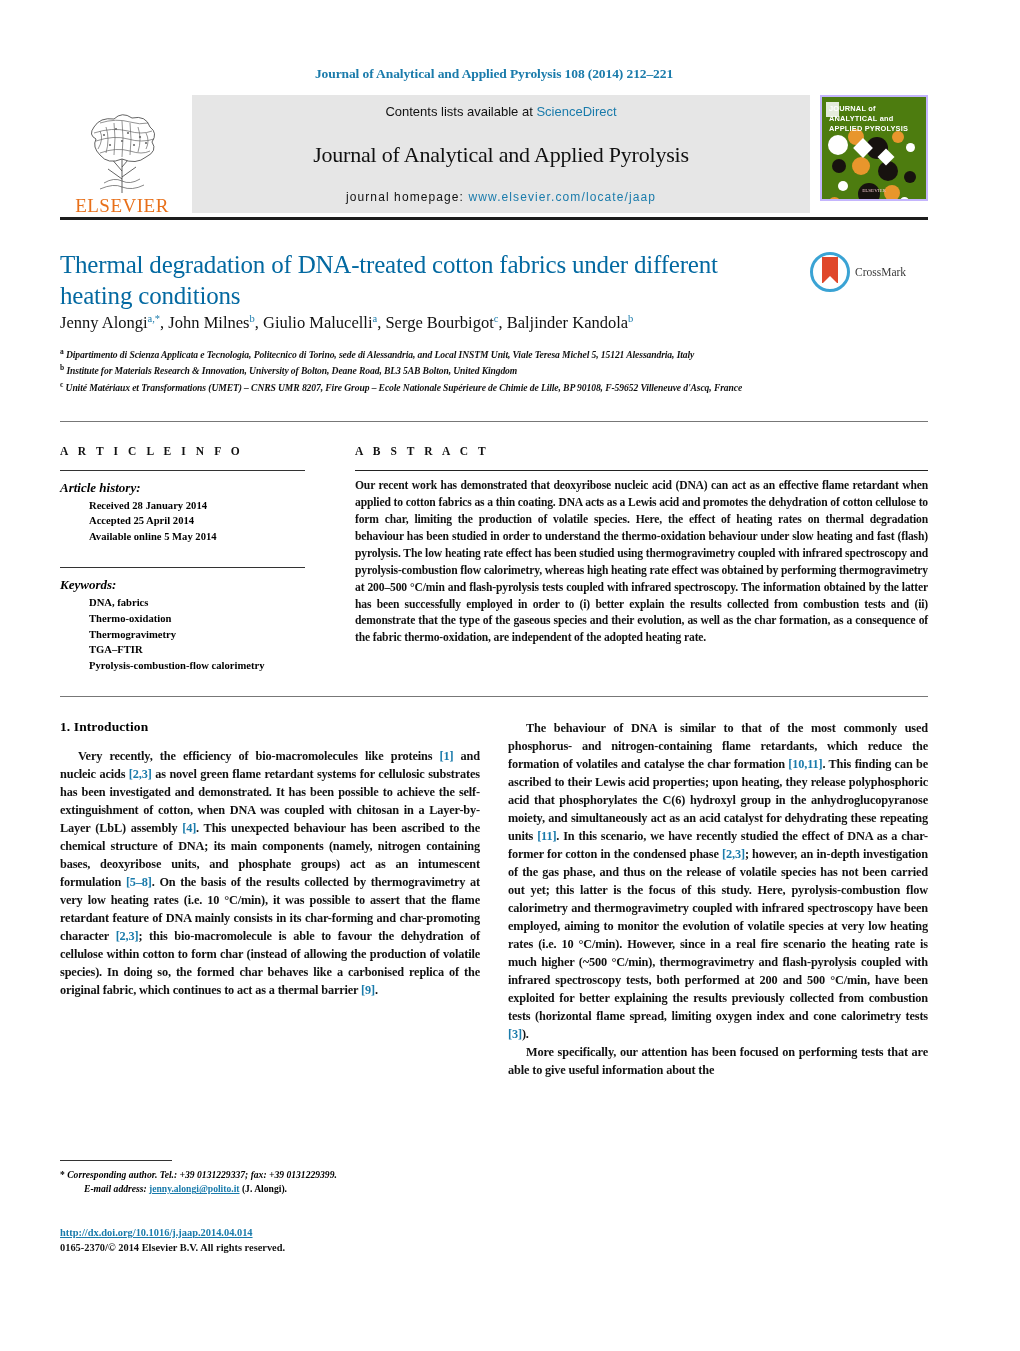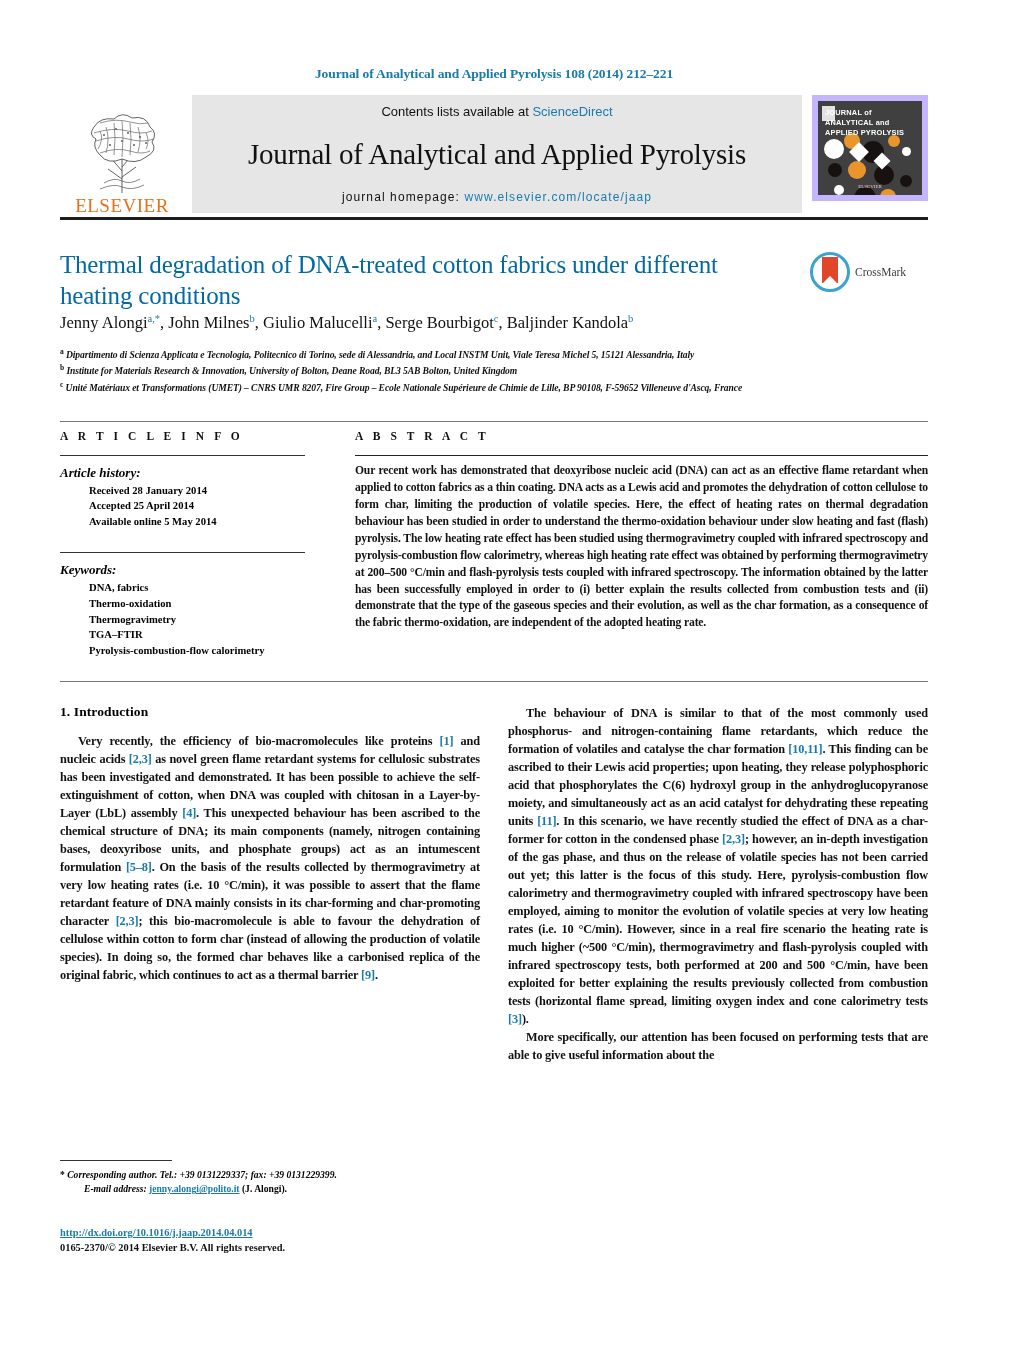--- a/index.html
+++ b/index.html
@@ -77,40 +77,40 @@
   }
   .contents-line {
     font-size: 13px;
     font-family: "Liberation Sans", sans-serif;
     color: #111;
   }
   .contents-line .sd {
     color: #1a7bab;
   }
   .journal-name {
-    font-size: 29px;
+    font-size: 22px;
     font-family: "Liberation Serif", serif;
     color: #111;
     letter-spacing: -0.2px;
   }
   .homepage-line {
     font-size: 12px;
     font-family: "Liberation Sans", sans-serif;
     letter-spacing: 1.1px;
     color: #111;
   }
   .homepage-line .url {
     color: #1a7bab;
   }
   .cover-thumb {
     flex: 0 0 104px;
     width: 104px;
     margin-bottom: 16px;
-    border: 6px solid #c4b5fd;
-    background: #404040;
+    border: 2px solid #c4b5fd;
+    background: #4d7c0f;
     position: relative;
     overflow: hidden;
   }
   .cover-title {
     position: absolute;
     top: 7px;
     left: 7px;
     right: 4px;
     font-family: "Liberation Sans", sans-serif;
     font-size: 7.4px;
@@ -217,21 +217,21 @@
     color: #111;
     letter-spacing: -0.1px;
   }
   .affiliations sup { font-style: normal; font-size: 7.5px; }
 
   
   .info-abstract {
     margin-top: 26px;
     display: flex;
     border-top: 1px solid #777;
-    padding-top: 8px;
+    padding-top: 23px;
   }
   .col-info {
     flex: 0 0 245px;
     padding-right: 22px;
   }
   .col-abstract {
     flex: 1 1 auto;
     padding-left: 28px;
   }
   .sec-head {

